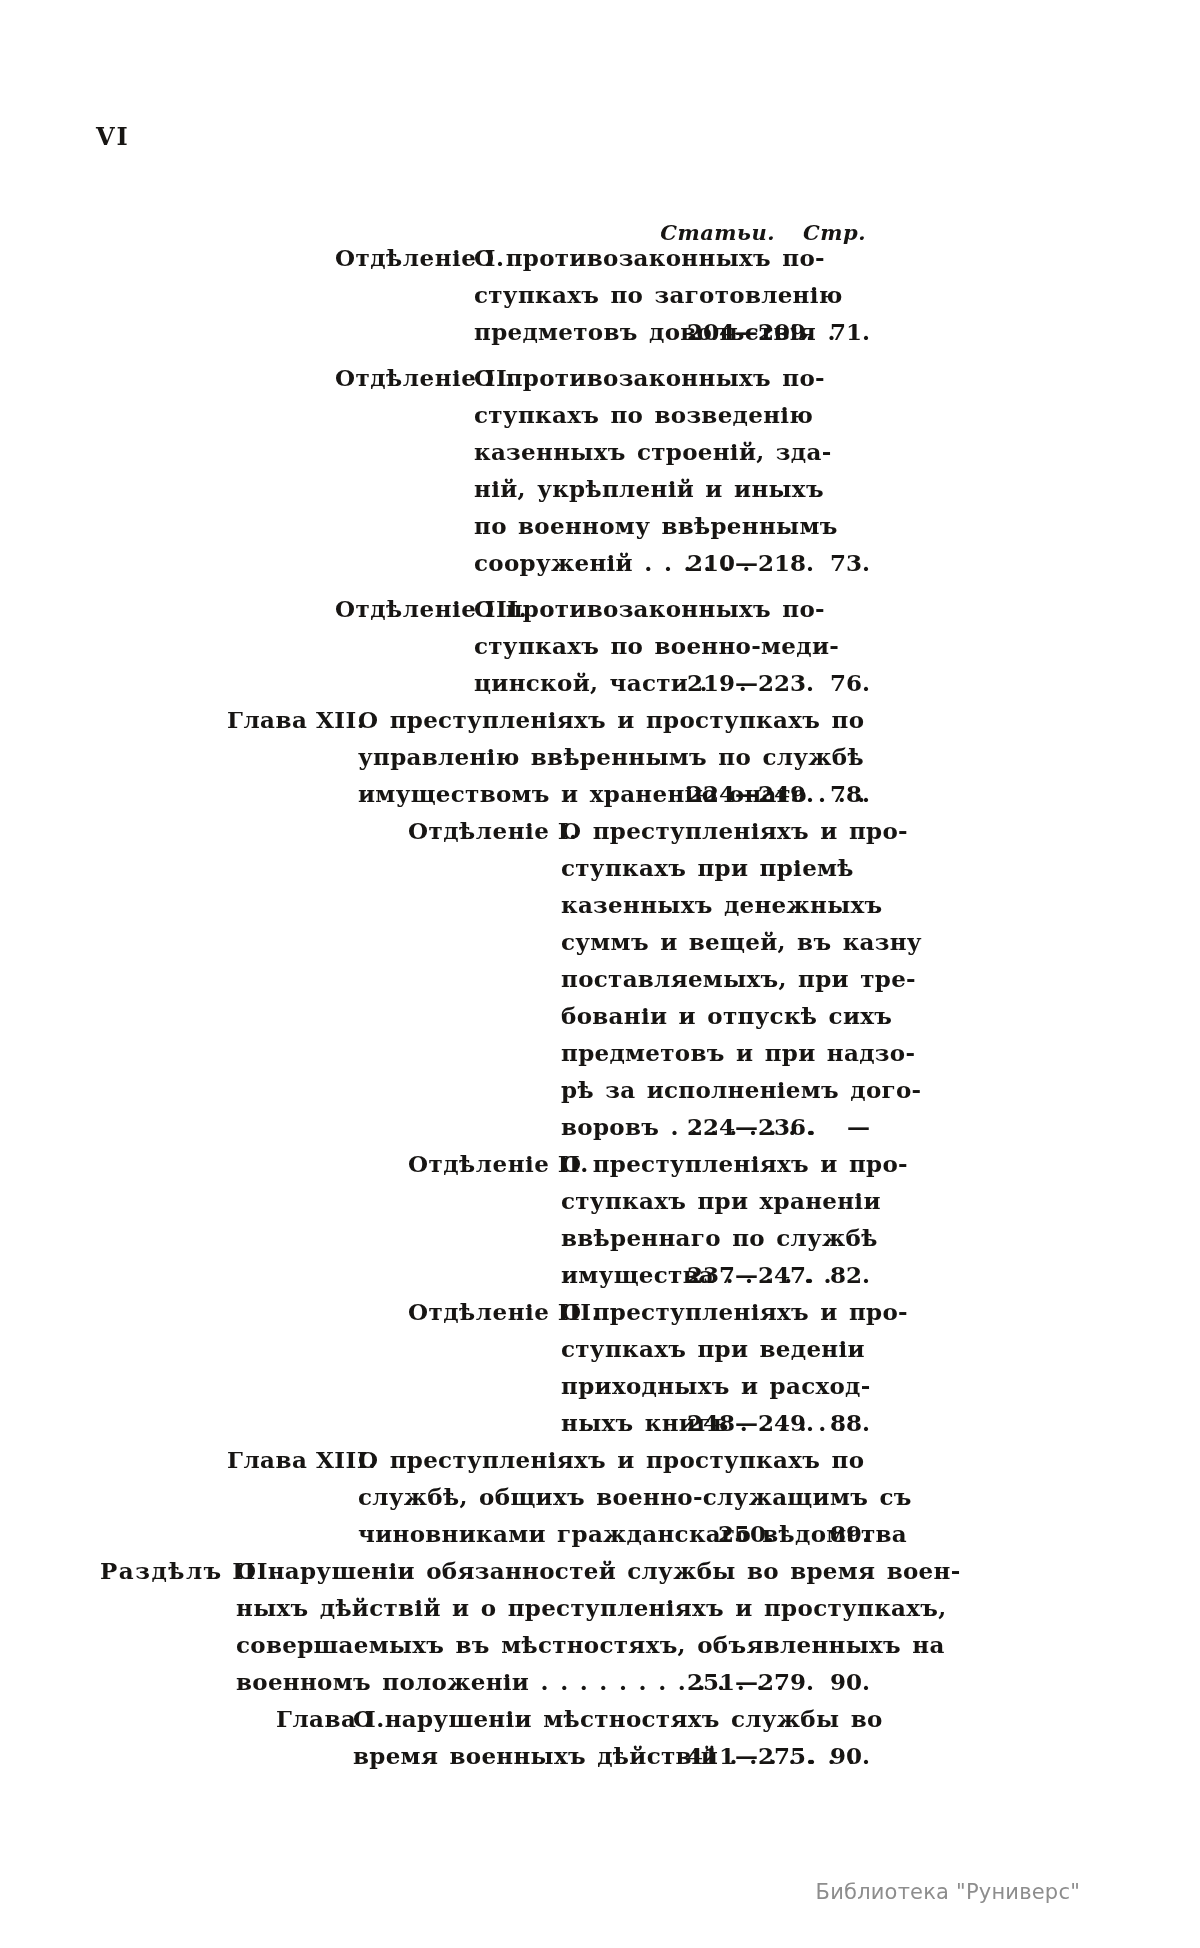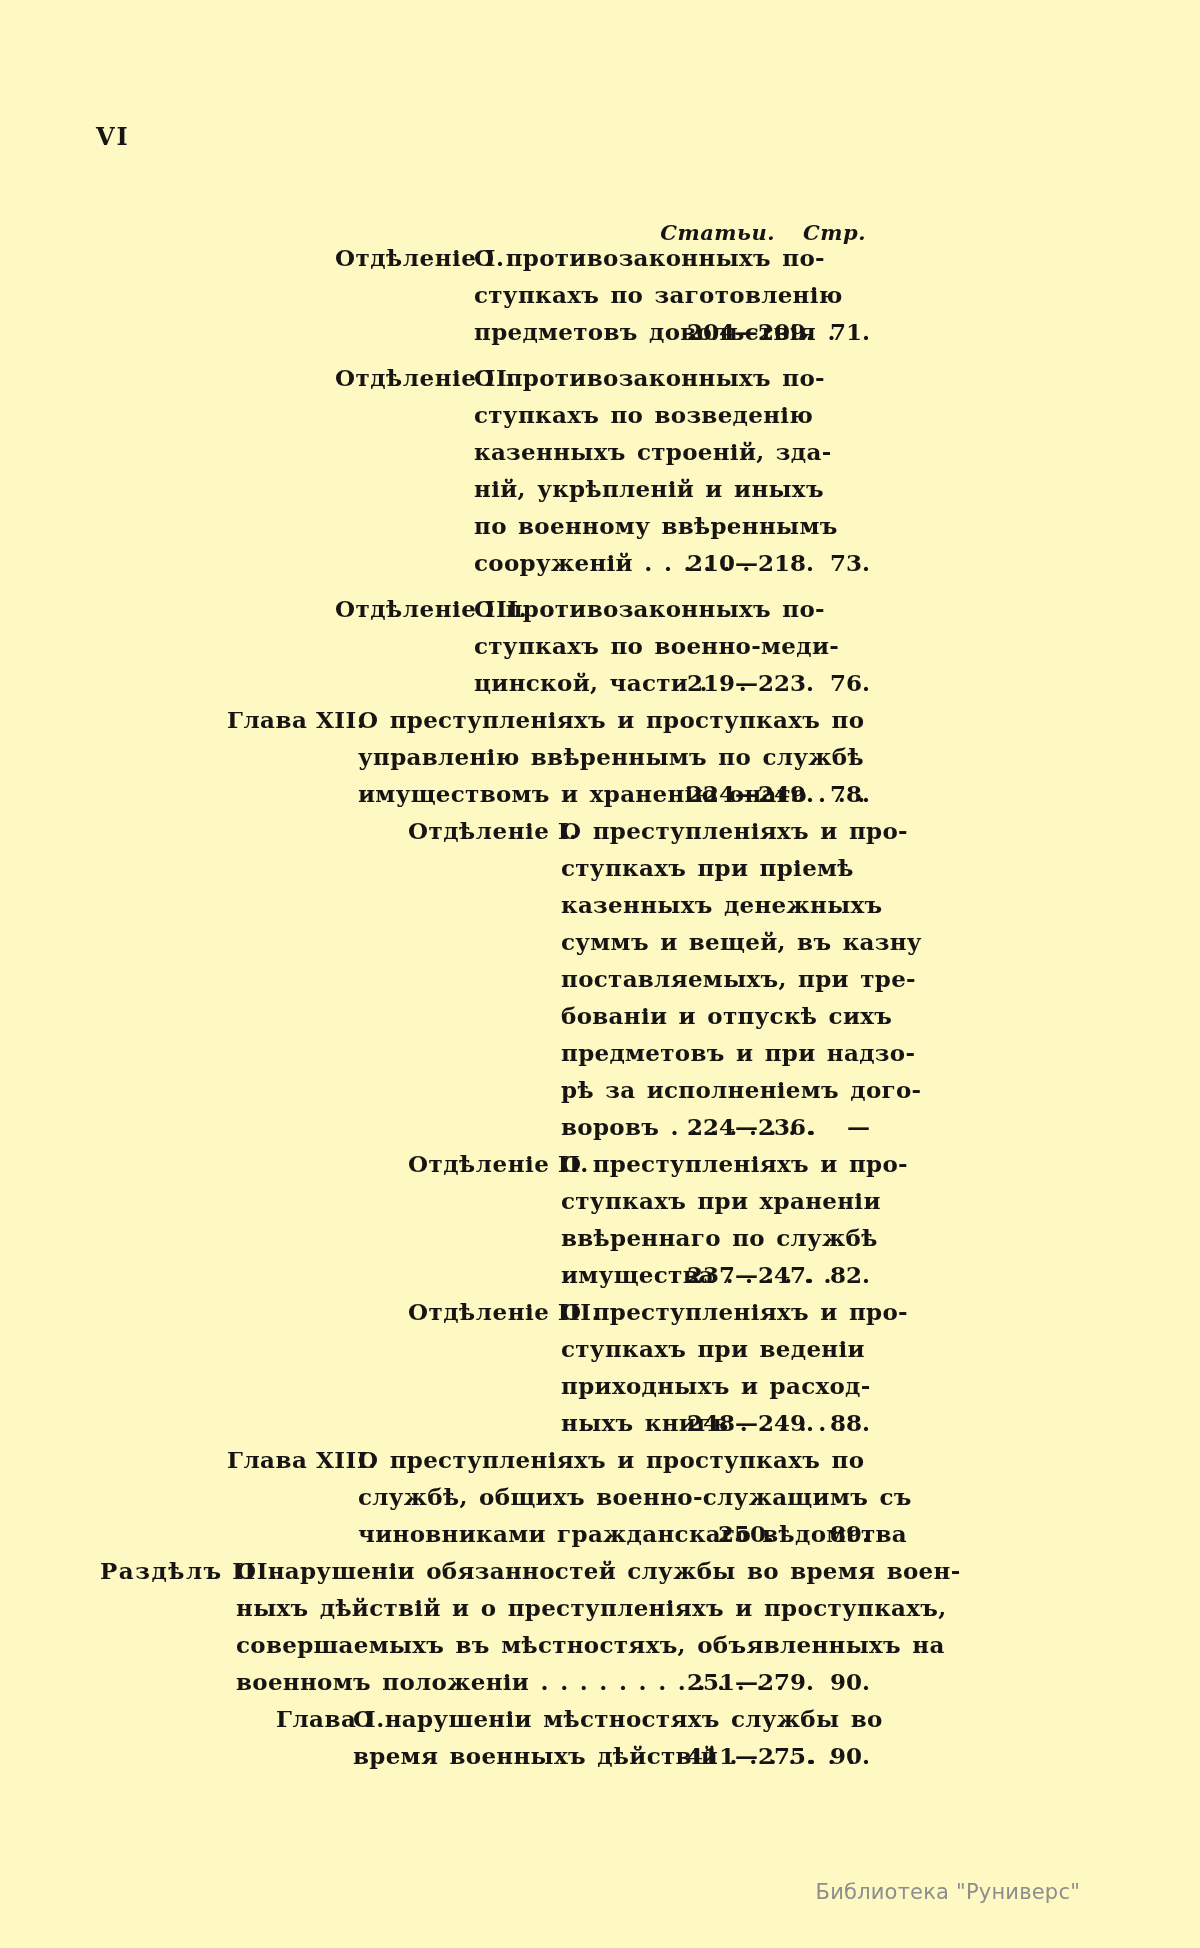--- a/index.html
+++ b/index.html
@@ -1,21 +1,21 @@
 <!DOCTYPE html>
 <html><head>
 <meta charset="utf-8">
 <style>
   html, body { margin: 0; padding: 0; background: #e8e8e6; }
   .page {
     position: relative;
     width: 1200px;
     height: 1948px;
     margin: 0 auto;
-    background: #fef9c3;
+    background: #ffffff;
     overflow: hidden;
     font-family: "DejaVu Serif", serif;
     color: #171513;
   }
   .folio {
     position: absolute;
     left: 96px;
     top: 122px;
     font-size: 24px;
     font-weight: 700;

